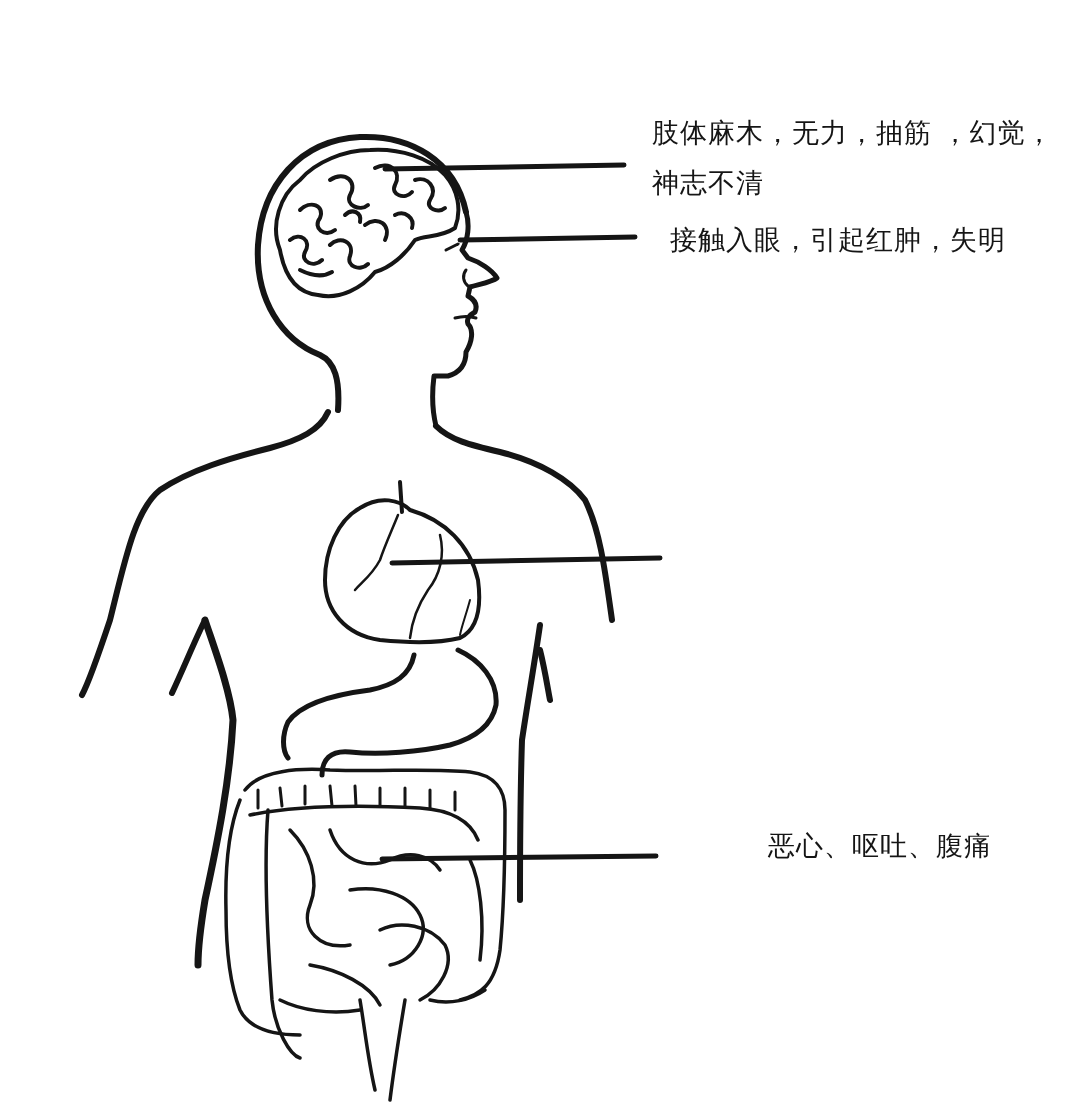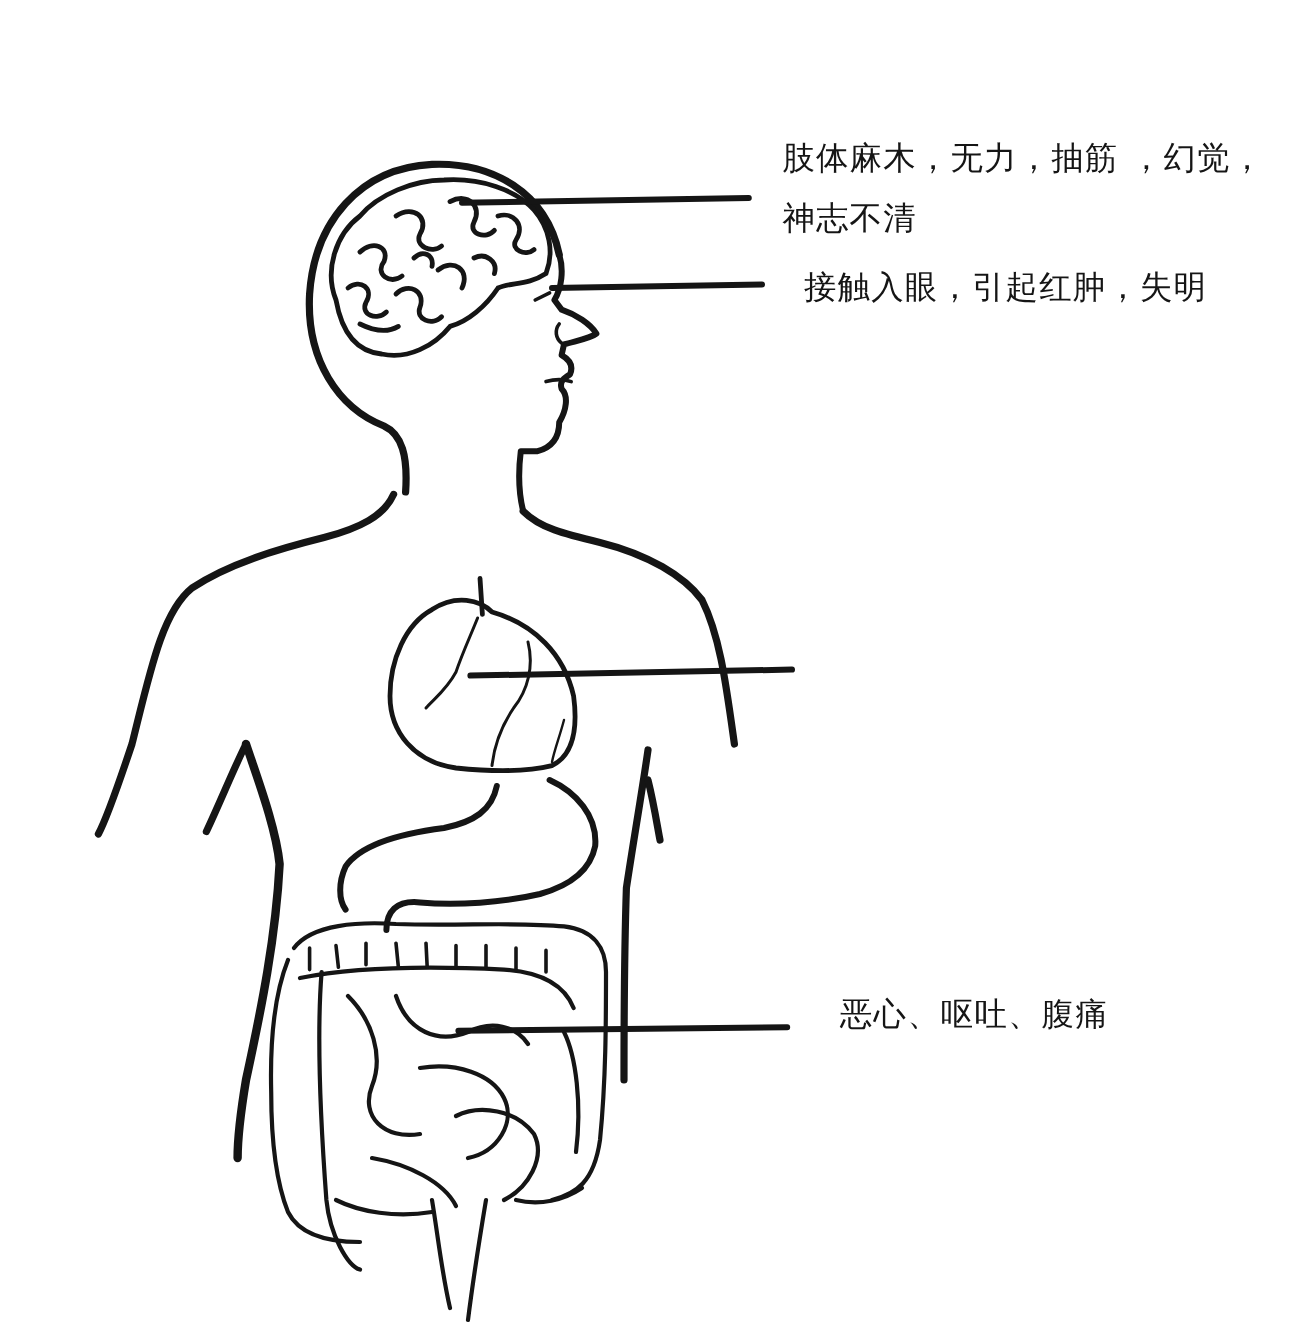--- a/index.html
+++ b/index.html
@@ -11,21 +11,21 @@
       font-family: "DejaVu Sans", sans-serif;
       color: #151515;
       font-size: 27px;
       line-height: 52px;
       letter-spacing: 1px;
       white-space: pre-line;
     }
     .label.brain { left: 652px; top: 108px; width: 430px; line-height: 50px; }
     .label.eye { left: 670px; top: 214px; width: 420px; }
     .label.heart { left: 697px; top: 480px; width: 380px; }
-    .label.intestine { left: 700px; top: 820px; width: 320px; }
+    .label.intestine { left: 720px; top: 820px; width: 320px; text-align: center; }
   </style>
 </head>
 <body>
 
 <div class="canvas">
   <svg class="drawing" width="1080" height="1119" viewBox="0 0 1080 1119" fill="none" stroke="#151515" stroke-linecap="round" stroke-linejoin="round">
 
     <g stroke-width="6">
       <path d="M 466 212 C 455 160 410 135 360 137 C 300 140 262 185 258 245 C 255 300 282 340 320 355 C 335 362 340 380 338 410"></path>
       <path d="M 466 212 C 470 225 468 240 462 250 L 468 258 C 480 262 492 270 497 278 C 492 282 480 284 470 287 L 468 296 C 475 300 478 305 475 312 C 470 315 466 318 468 324 C 474 330 472 342 466 352 C 466 362 462 372 448 376 L 434 376 C 432 392 432 410 436 426" stroke-width="5"></path>

